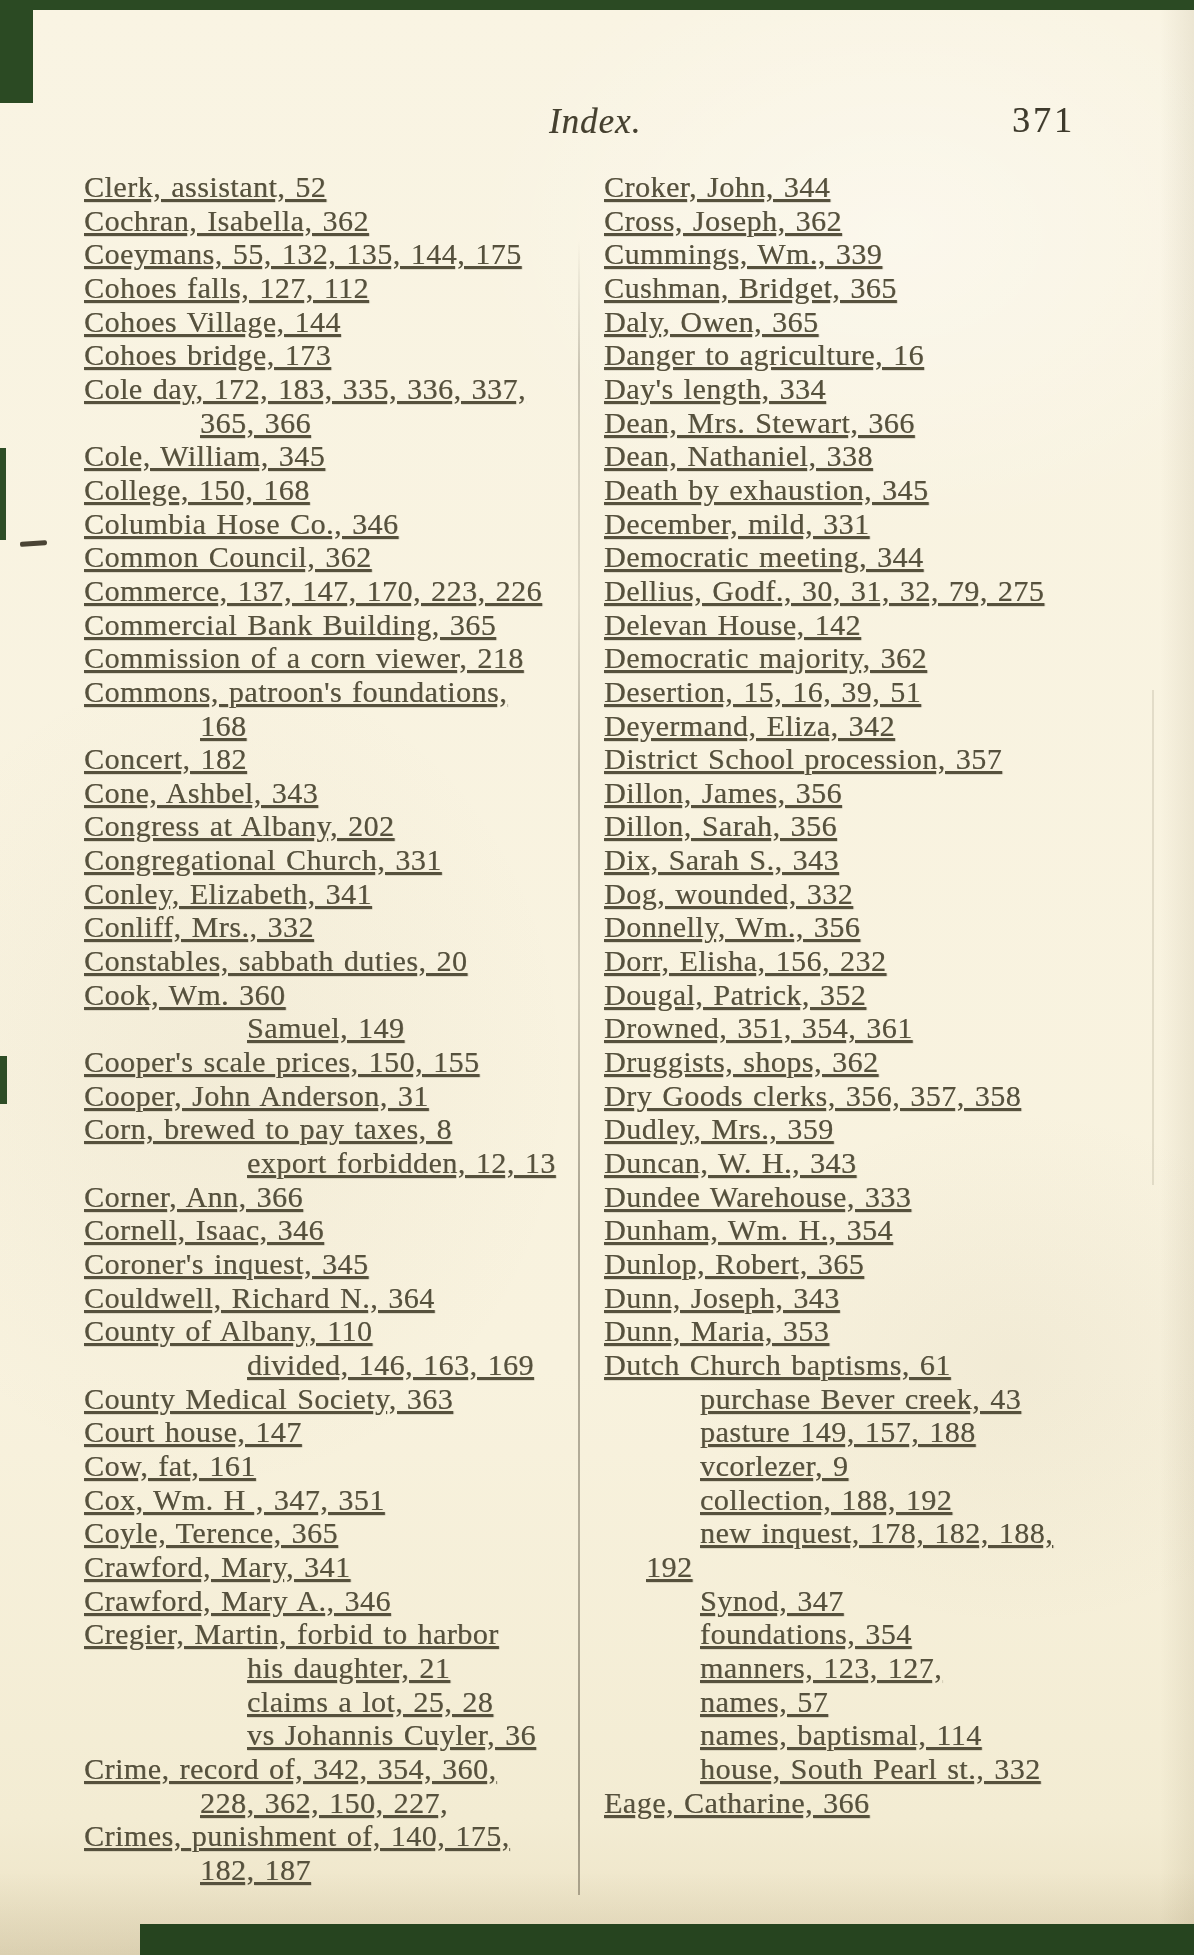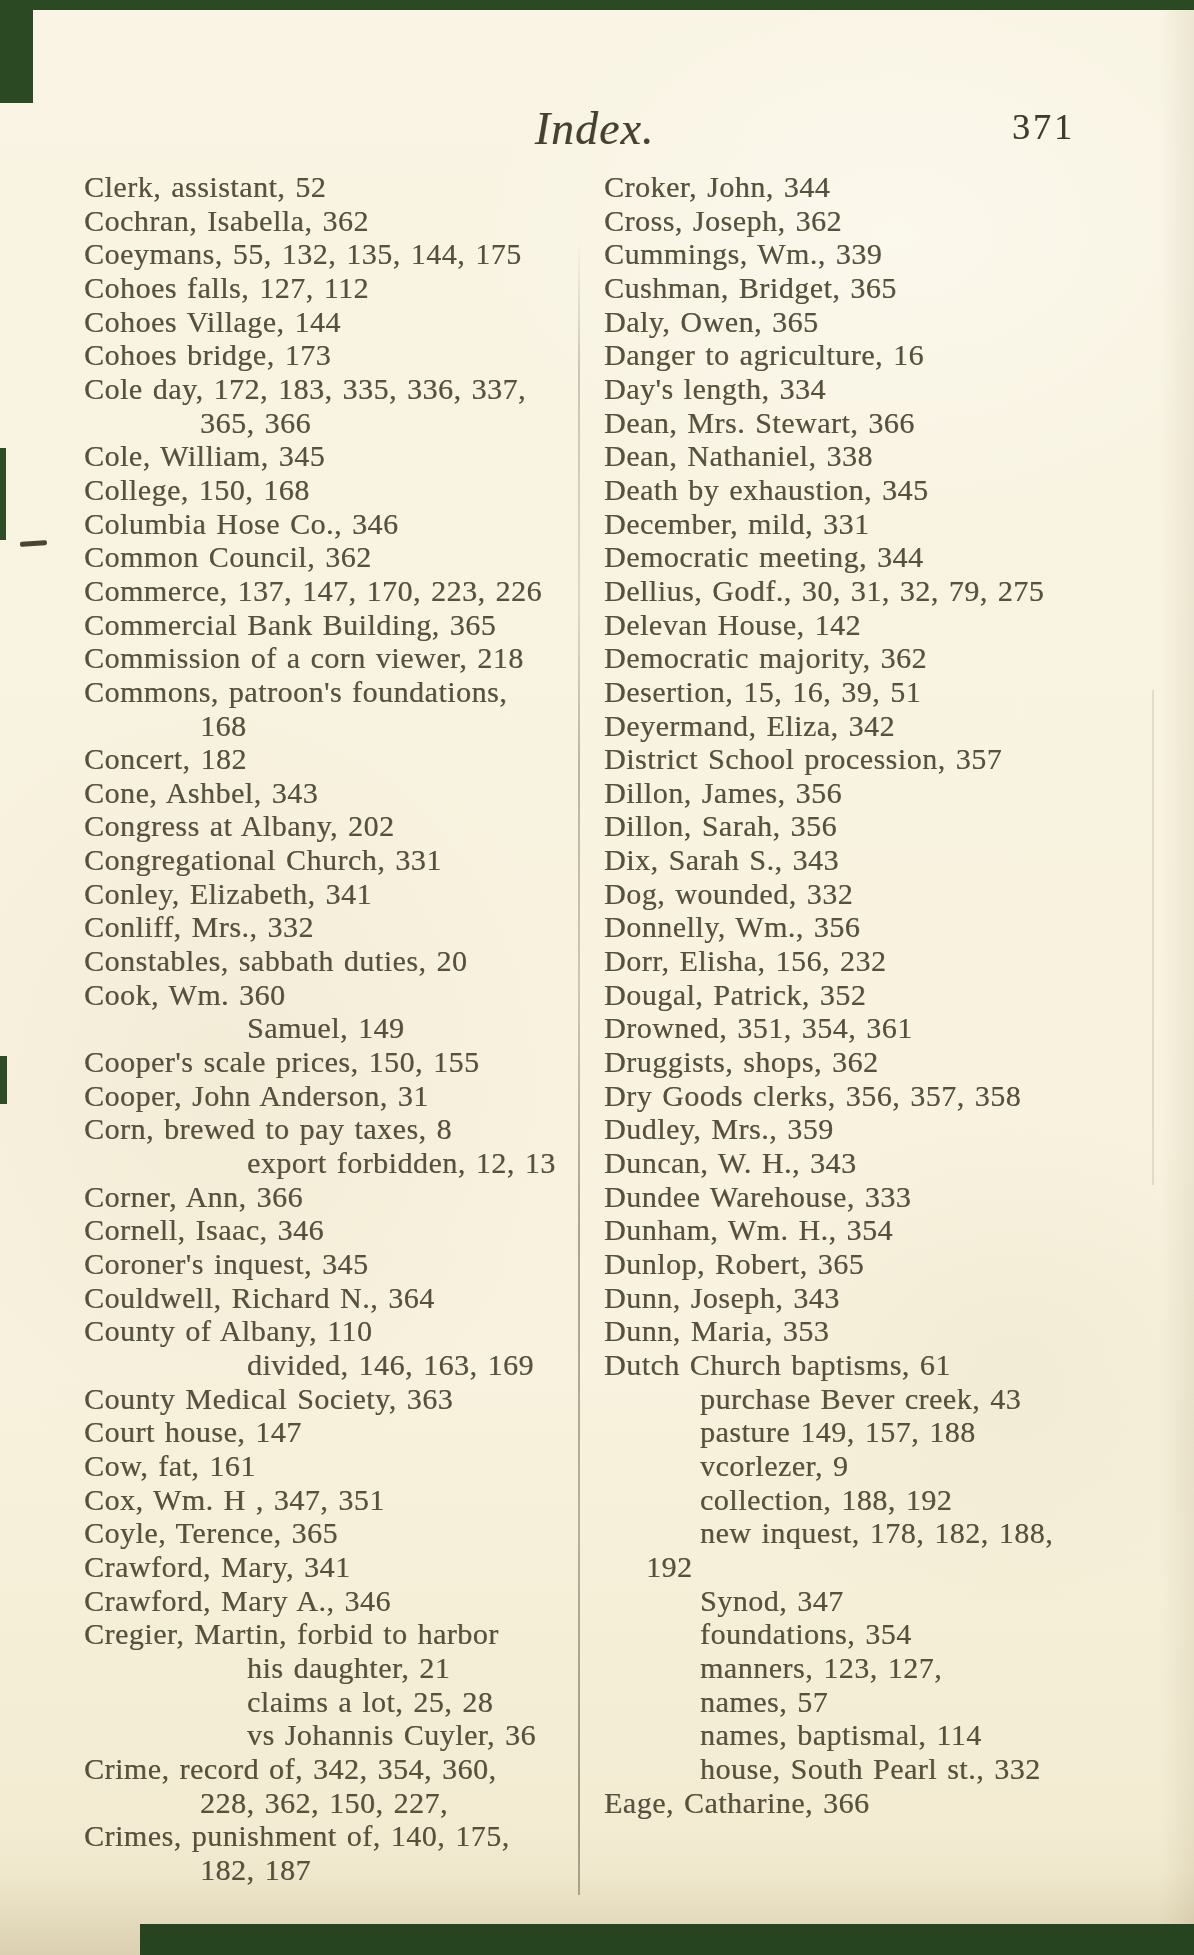--- a/index.html
+++ b/index.html
@@ -19,34 +19,34 @@
   .right-shade{
     position:absolute;right:0;top:0;width:34px;height:1955px;
     background:linear-gradient(90deg, rgba(120,102,62,0) 0%, rgba(120,102,62,0.10) 100%);
   }
   .bottom-shade{
     position:absolute;left:0;top:1872px;width:1194px;height:83px;
     background:linear-gradient(180deg, rgba(115,98,60,0) 0%, rgba(115,98,60,0.14) 100%);
   }
   .header-title{
     position:absolute;left:50%;top:102px;transform:translateX(-52%);
-    font-style:italic;font-size:46px;color:#45402f;letter-spacing:1px;
+    font-style:italic;font-size:35px;color:#45402f;letter-spacing:1px;
     text-shadow:0.4px 0.3px 0 rgba(69,64,47,0.5);
   }
   .page-number{
     position:absolute;left:1012px;top:99px;
     font-size:36px;color:#3e3a2c;letter-spacing:3px;
     text-shadow:0.5px 0.4px 0 rgba(62,58,44,0.5);
-    margin-top:7px;
   }
   .col{
     position:absolute;top:170px;
     font-size:30px;line-height:33.65px;color:#56513d;
     letter-spacing:0.5px;word-spacing:2px;
     text-shadow:0.4px 0.3px 0 rgba(86,81,61,0.55);
+    text-decoration:underline;
   }
   .col .line{white-space:nowrap;}
   .col-left{left:84px;width:512px;}
   .col-right{left:604px;width:585px;}
   .col-left .in1{padding-left:116px;}
   .col-left .in2{padding-left:163px;}
   .col-right .in1{padding-left:42px;}
   .col-right .in2{padding-left:96px;}
   .divider{
     position:absolute;left:578px;top:240px;width:2px;height:1655px;

